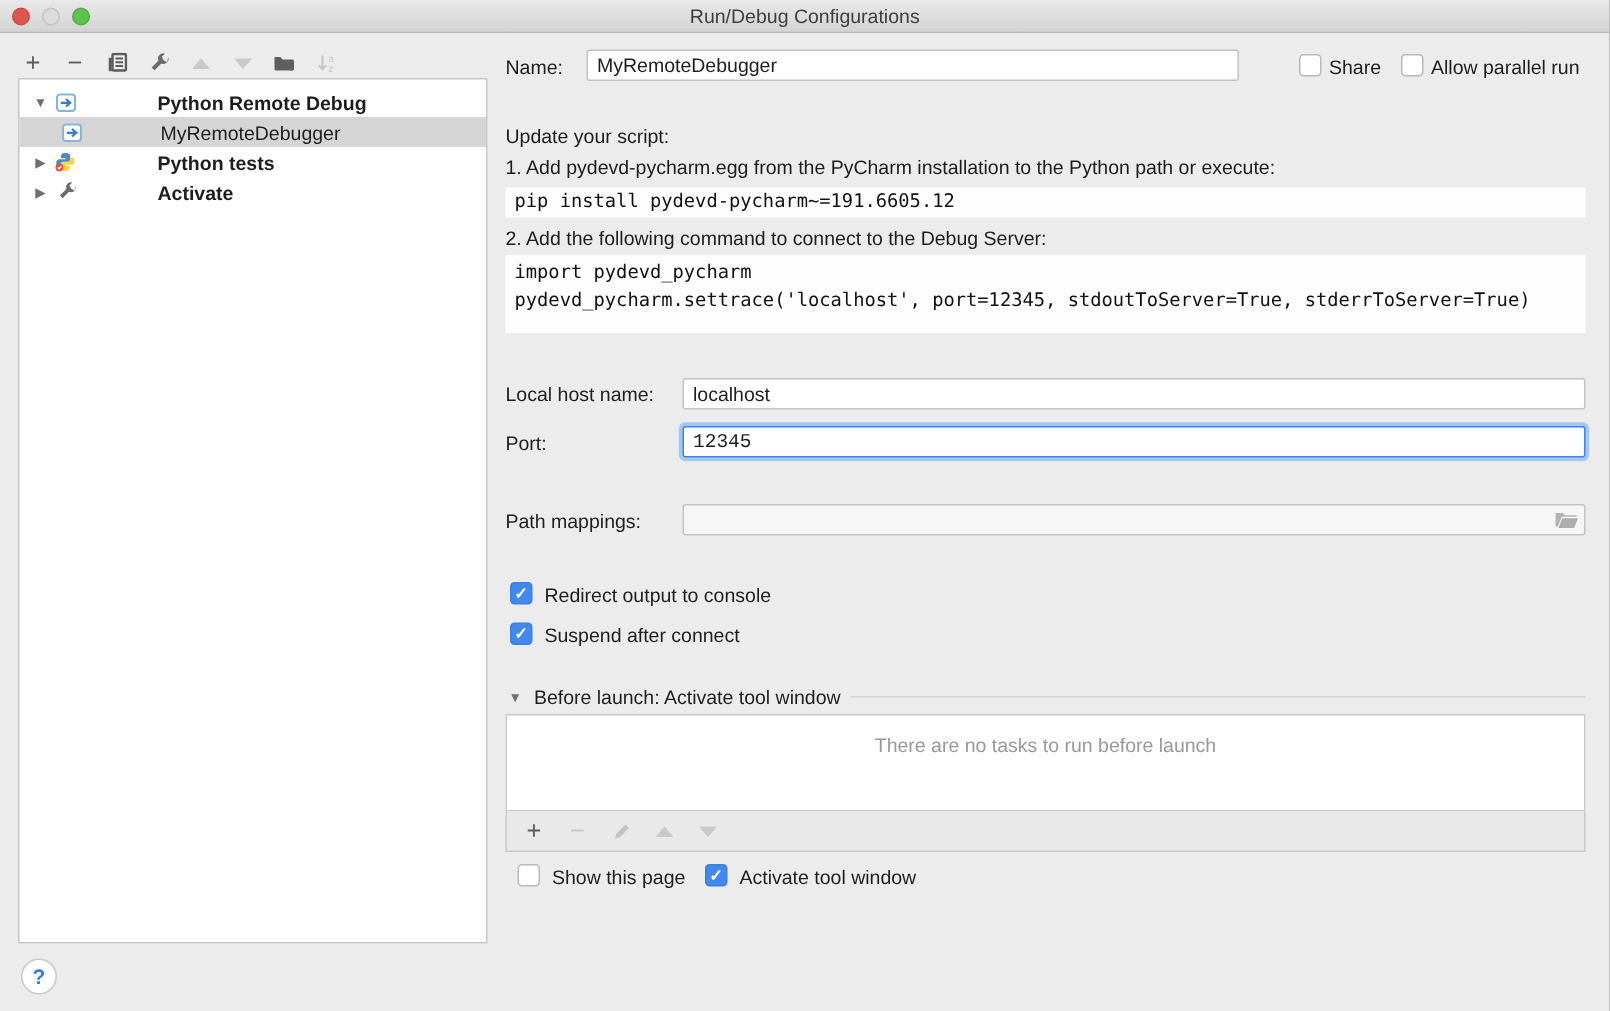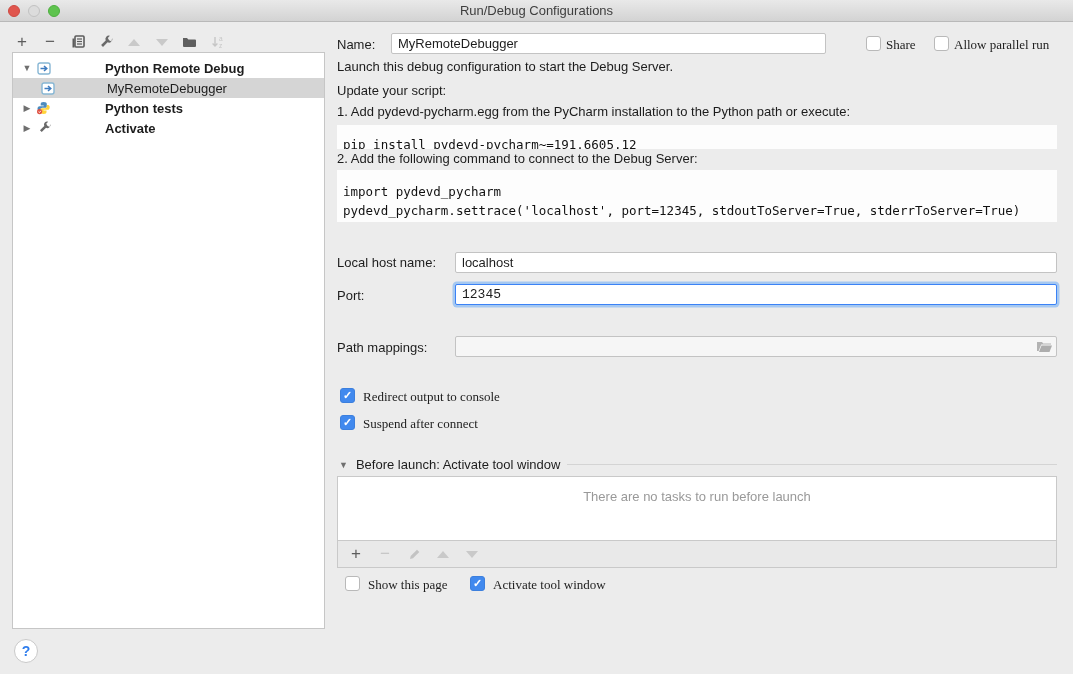--- a/index.html
+++ b/index.html
@@ -36,27 +36,27 @@
 
   
   .lbl { position:absolute; left:337px; color:#1d1d1d; }
   .txtfield { position:absolute; height:21px; background:#fff; border:1px solid #c3c3c3; border-radius:2px;
     font-family:"Liberation Sans",sans-serif; font-size:13px; padding:0 6px; color:#1d1d1d; outline:none; }
   .txtfield.focused { border:1px solid #3b82f6; box-shadow:0 0 0 2.5px #a5c8f1;font-family:Liberation Mono, monospace; }
   .txtfield:disabled { background:#f6f6f6; color:#9a9a9a; }
   .desc { position:absolute; left:337px; font-size:13px; color:#1c1c1c; white-space:nowrap; }
   .codeblock { position:absolute; left:337px; width:720px; background:#fdfdfd;
     font-family:"DejaVu Sans Mono","Liberation Mono",monospace; font-size:12.5px; color:#111;
-    padding:12px 6px; white-space:pre; overflow:hidden; }
+    padding:1px 6px; white-space:pre; overflow:hidden; }
 
   
   .cb { position:absolute; width:15px; height:15px; border-radius:3px; background:#fff; border:1px solid #b9b9b9; }
   .cb.checked { background:#4189ee; border:1px solid #3c7fdd; color:#fff; font-size:11px; font-weight:bold;
     display:flex; align-items:center; justify-content:center; }
-  .cb-label { position:absolute; font-size:13px;font-family:Liberation Serif, serif; }
+  .cb-label { position:absolute; font-size:13px; }
 
   
   .bl-header { position:absolute; left:339px; display:flex; align-items:center; }
   .bl-arrow { font-size:9px; color:#6f6f6f; margin-right:8px; }
   .bl-line { position:absolute; height:1px; background:#d4d4d4; }
   .bl-box { position:absolute; left:337px; width:720px; background:#fff; border:1px solid #c9c9c9; }
   .bl-empty { width:100%; text-align:center; color:#999; font-size:13px; padding-top:12px; }
   .bl-toolbar { position:absolute; left:337px; width:720px; height:27px; background:#e9e9e9;
     border:1px solid #c9c9c9; border-top:none; display:flex; align-items:center; gap:13px; padding-left:10px; }
 
@@ -163,21 +163,20 @@
     </div>
   </div>
 
   <div class="lbl" style="top:37px">Name:</div>
   <input class="txtfield" style="left: 391px; top: 33px; width: 435px;" value="MyRemoteDebugger">
   <div class="cb" style="left:866px; top:36px"></div>
   <div class="cb-label" style="left:886px; top:37px; position:absolute">Share</div>
   <div class="cb" style="left:934px; top:36px"></div>
   <div class="cb-label" style="left:954px; top:37px; position:absolute">Allow parallel run</div>
 
-  <div class="desc" style="top:59px">Launch this debug configuration to start the Debug Server.</div>
   <div class="desc" style="top:83px">Update your script:</div>
   <div class="desc" style="top:104px">1. Add pydevd-pycharm.egg from the PyCharm installation to the Python path or execute:</div>
   <div class="codeblock" style="top:125px; height:20px;">pip install pydevd-pycharm~=191.6605.12</div>
   <div class="desc" style="top:151px">2. Add the following command to connect to the Debug Server:</div>
   <div class="codeblock" style="top:170px; height:52px; line-height:19px;"><span>import pydevd_pycharm</span><br><span>pydevd_pycharm.settrace('localhost', port=12345, stdoutToServer=True, stderrToServer=True)</span></div>
 
   <div class="lbl" style="top:255px">Local host name:</div>
   <input class="txtfield" style="left: 455px; top: 252px; width: 602px;" value="localhost">
 
   <div class="lbl" style="top:288px">Port:</div>

